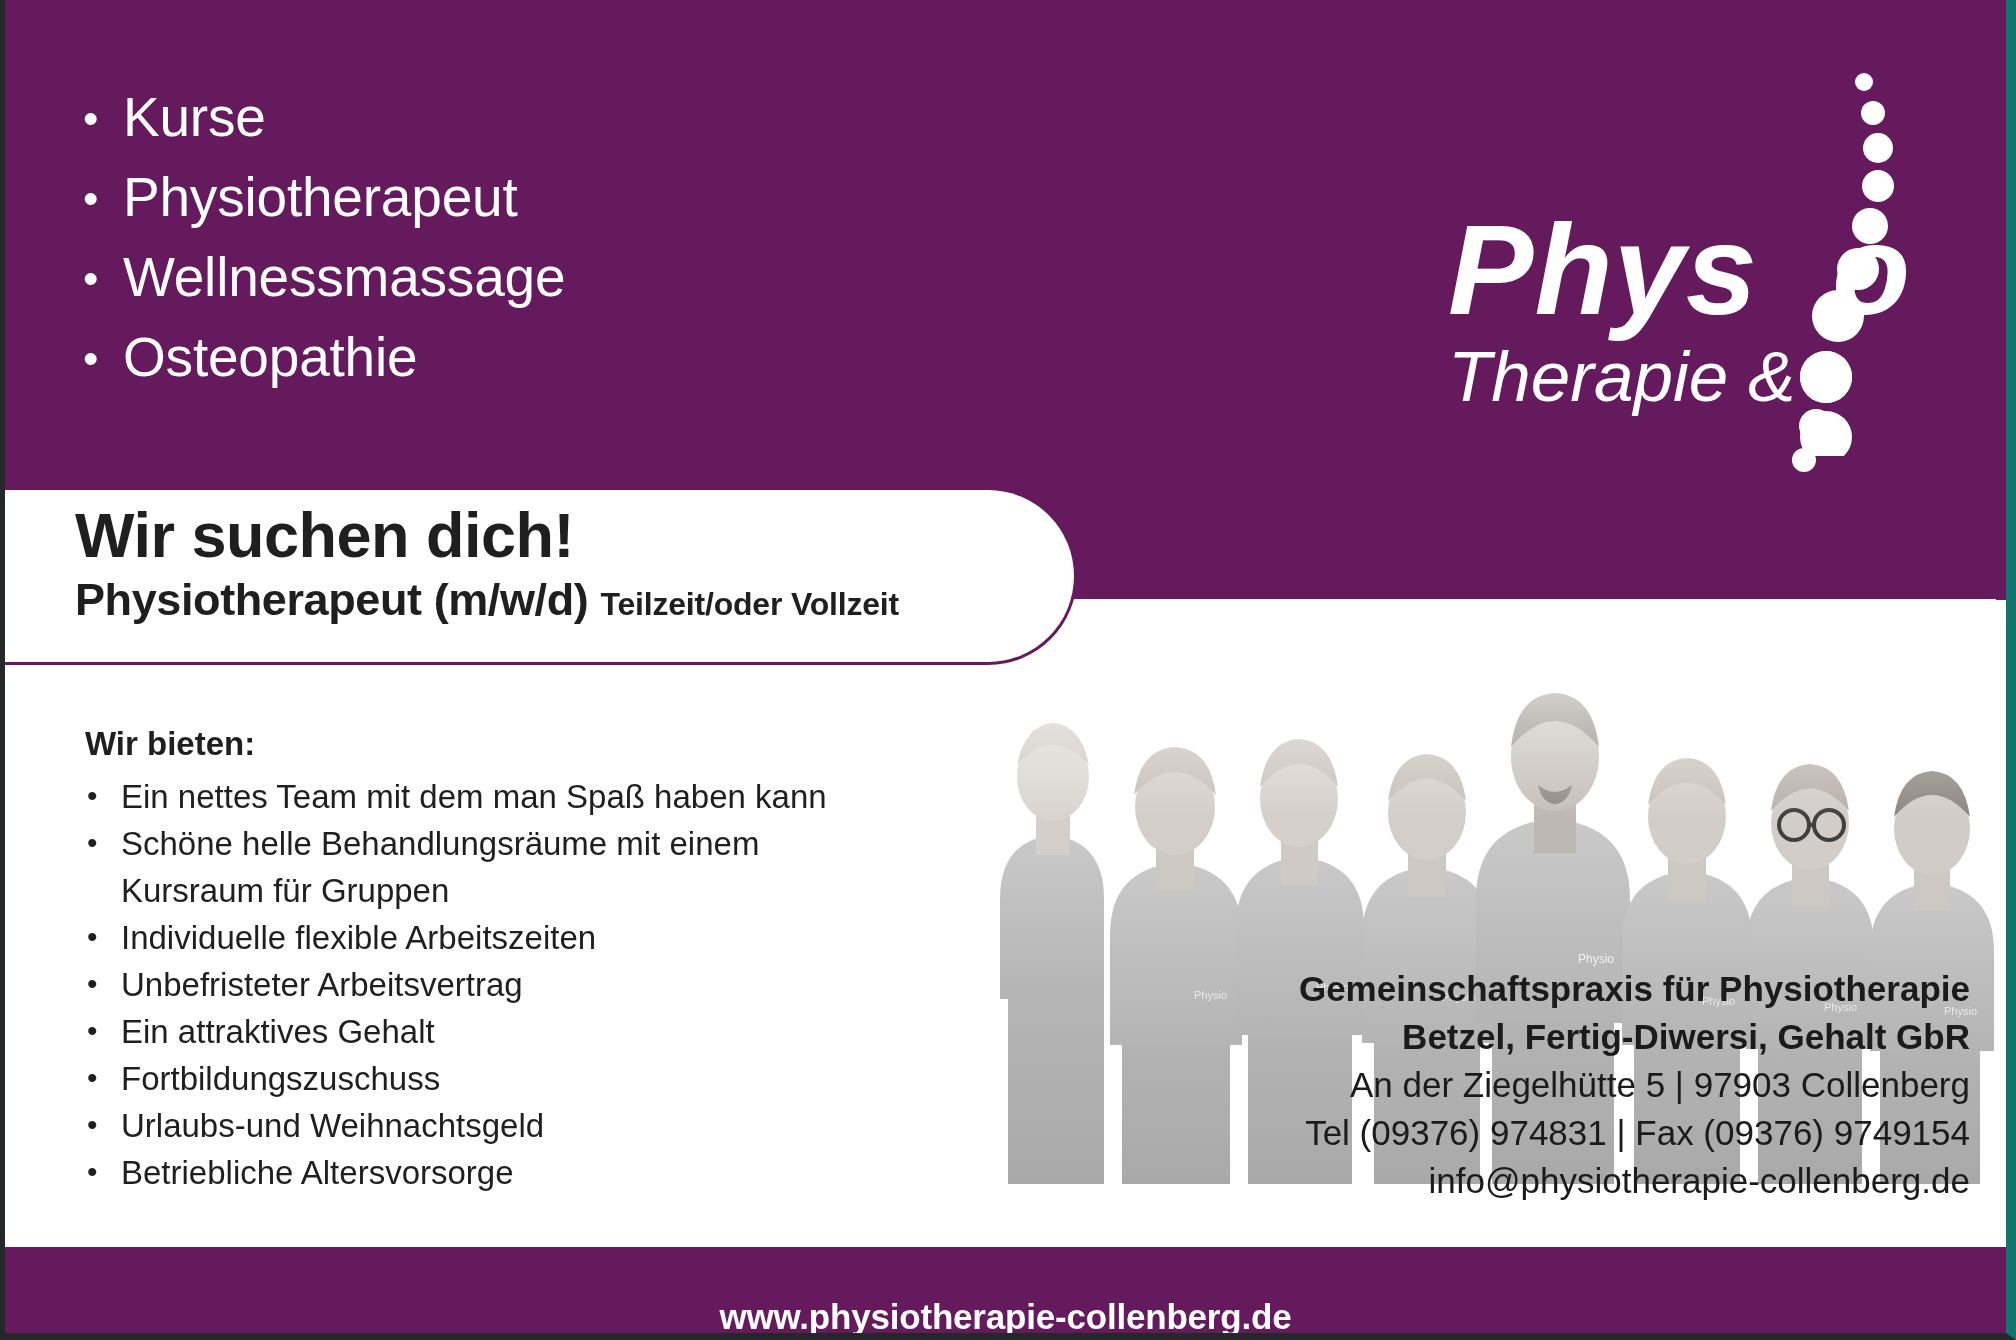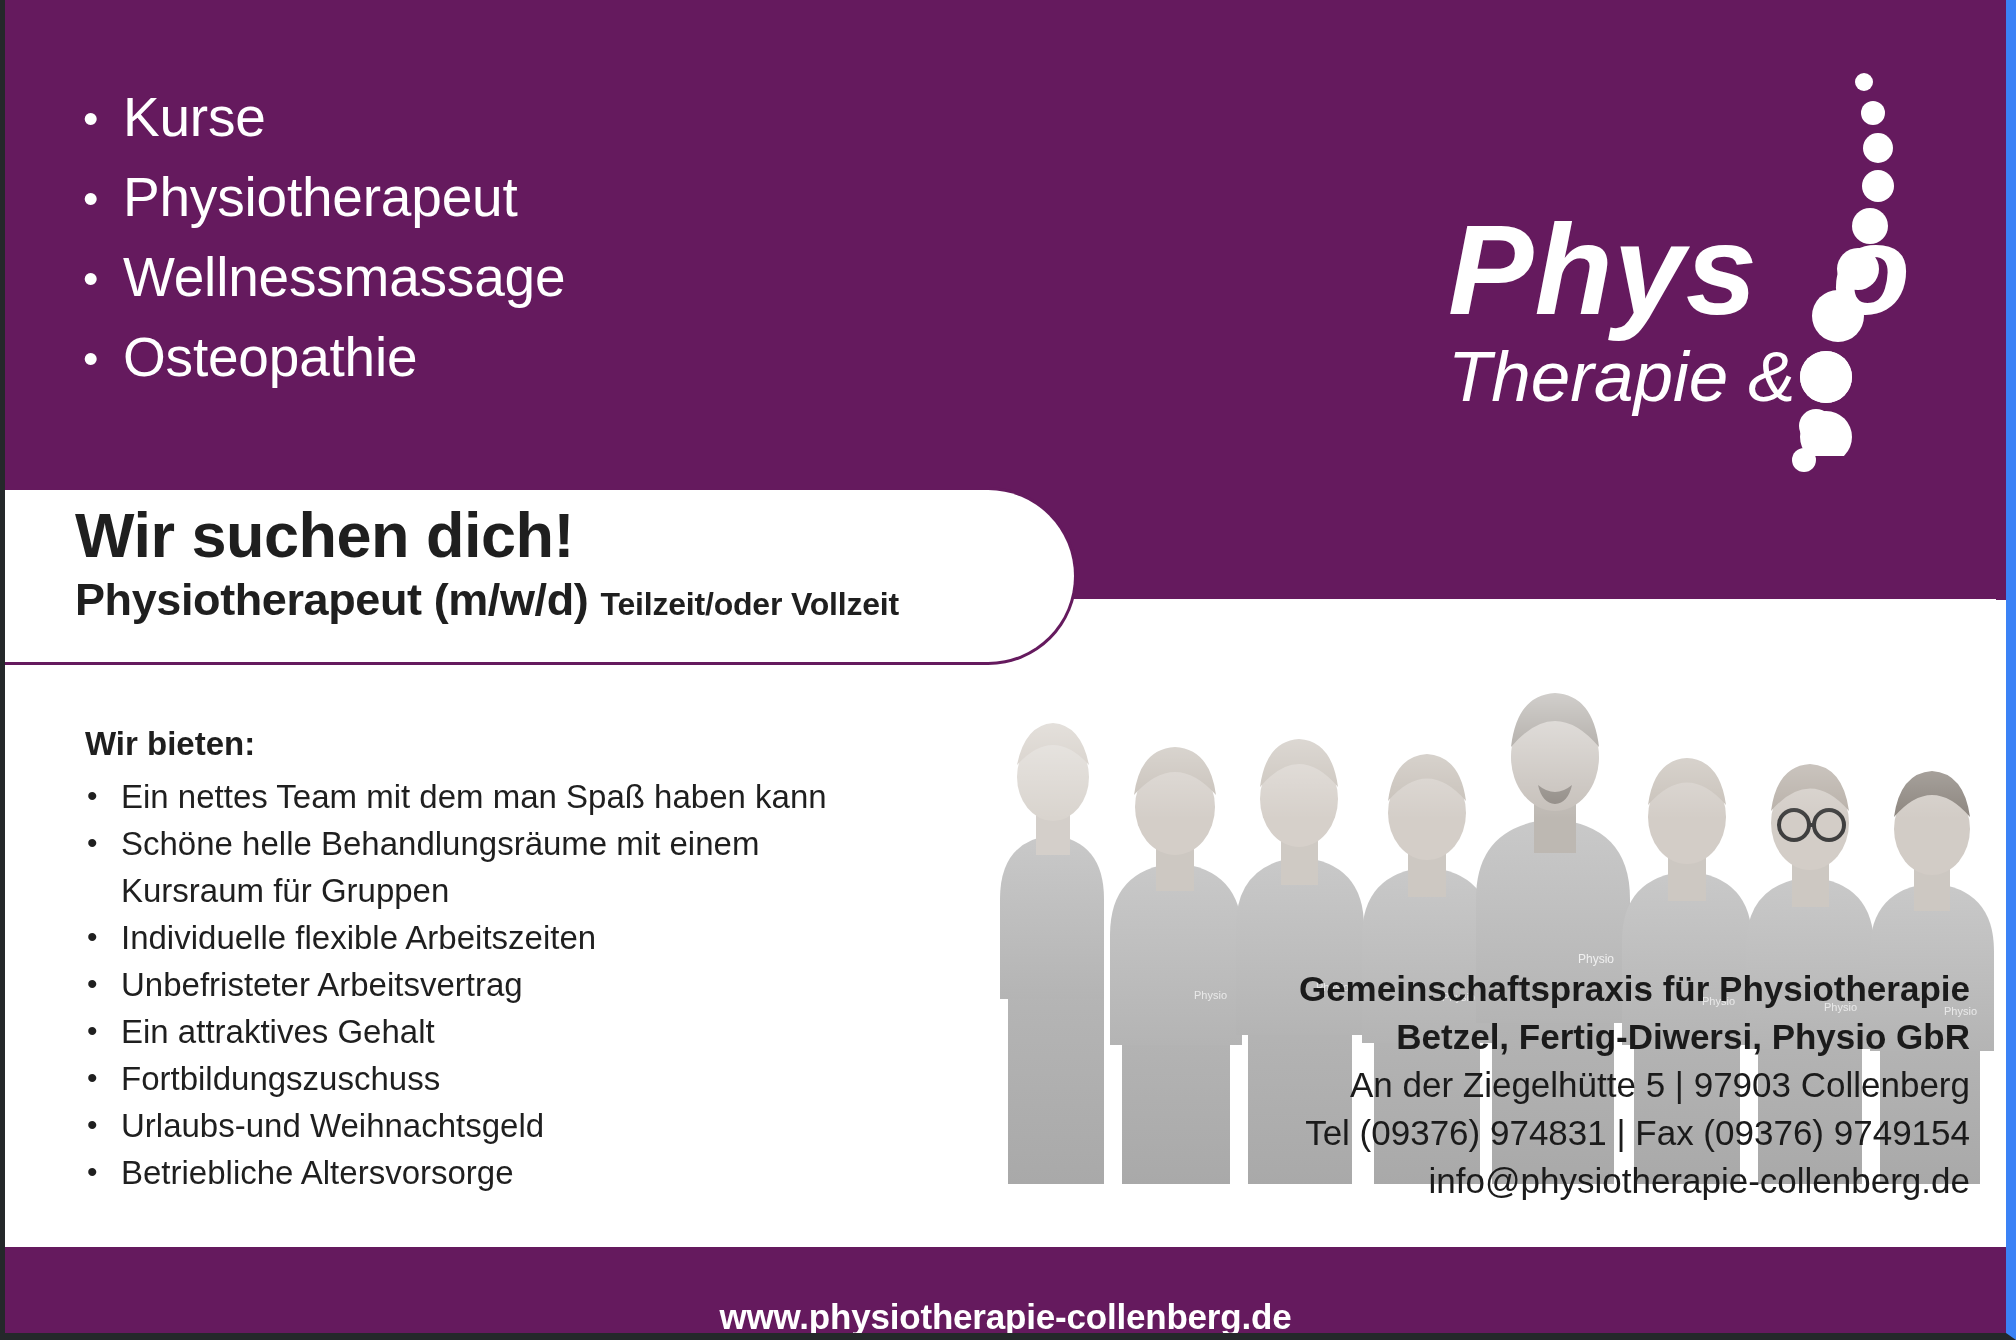--- a/index.html
+++ b/index.html
@@ -11,21 +11,21 @@
     font-family: "Liberation Sans", sans-serif;
   }
 
   #flyer {
     position: relative;
     width: 2016px;
     height: 1340px;
     overflow: hidden;
     background: #ffffff;
     border-left: 5px solid #24282a;
-    border-right: 10px solid #3b82f6;
+    border-right: 10px solid #0f766e;
     border-bottom: 7px solid #24282a;
   }
 
   
   .header-band {
     position: absolute;
     left: 0; top: 0;
     width: 2001px;
     height: 600px;
     background: var(--purple);
@@ -377,21 +377,21 @@
         <path d="M908 218 q38-44 76 0 q-6-44 -38-46 q-32 2 -38 46z" fill="#8d867f"></path>
         <text x="958" y="416" font-family="Liberation Sans, sans-serif" font-size="11" fill="#f2f2f2" opacity="0.85">Physio</text>
       </g>
 
       <rect x="0" y="0" width="1010" height="220" fill="url(#fadeTop)"></rect>
     </svg>
   </div>
 
   <div class="contact">
     <div class="line bold">Gemeinschaftspraxis für Physiotherapie</div>
-    <div class="line bold">Betzel, Fertig-Diwersi, Physio GbR</div>
+    <div class="line bold">Betzel, Fertig-Diwersi, Gehalt GbR</div>
     <div class="line">An der Ziegelhütte 5 | 97903 Collenberg</div>
     <div class="line">Tel (09376) 974831 | Fax (09376) 9749154</div>
     <div class="line">info@physiotherapie-collenberg.de</div>
   </div>
 
   <div class="footer">
     <div class="footer-url">www.physiotherapie-collenberg.de</div>
   </div>
 
 </div>

